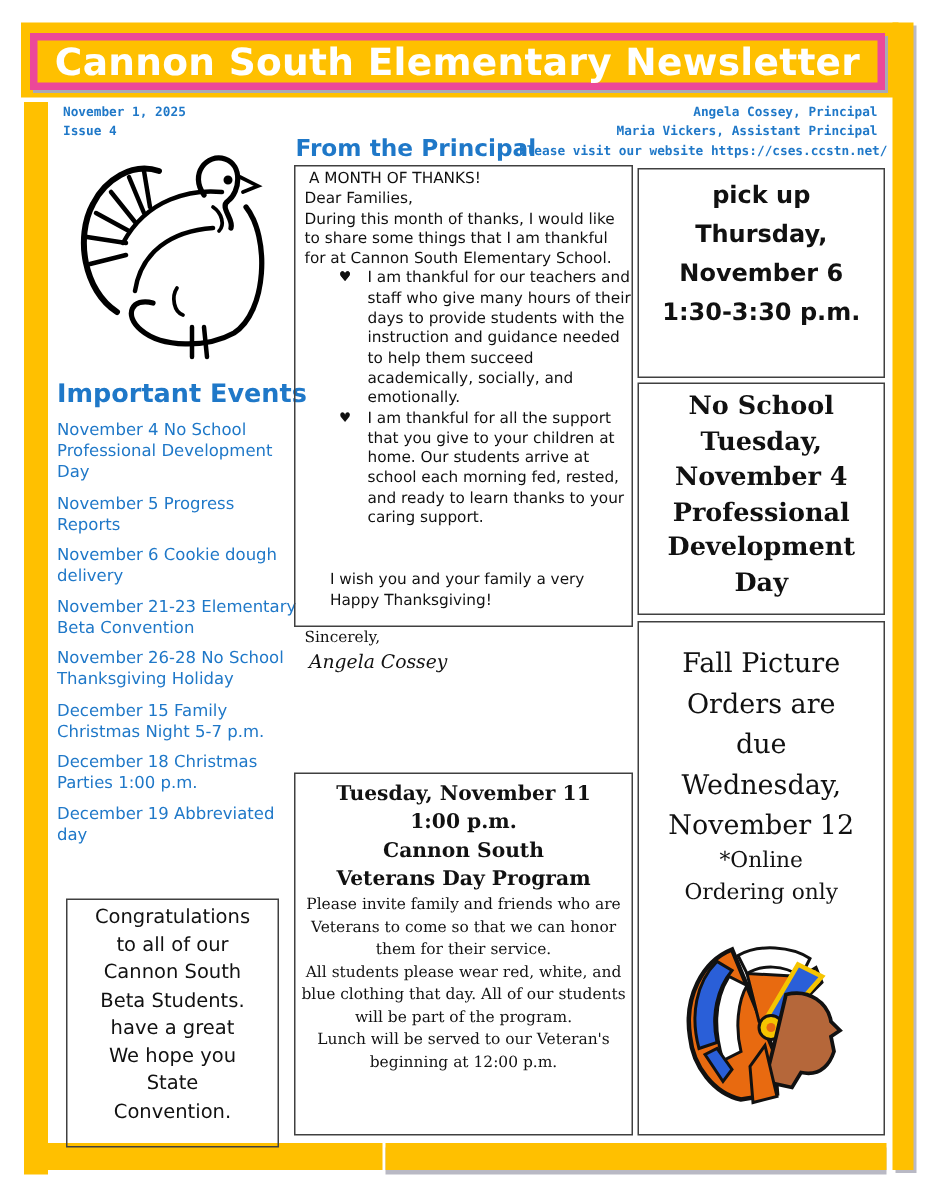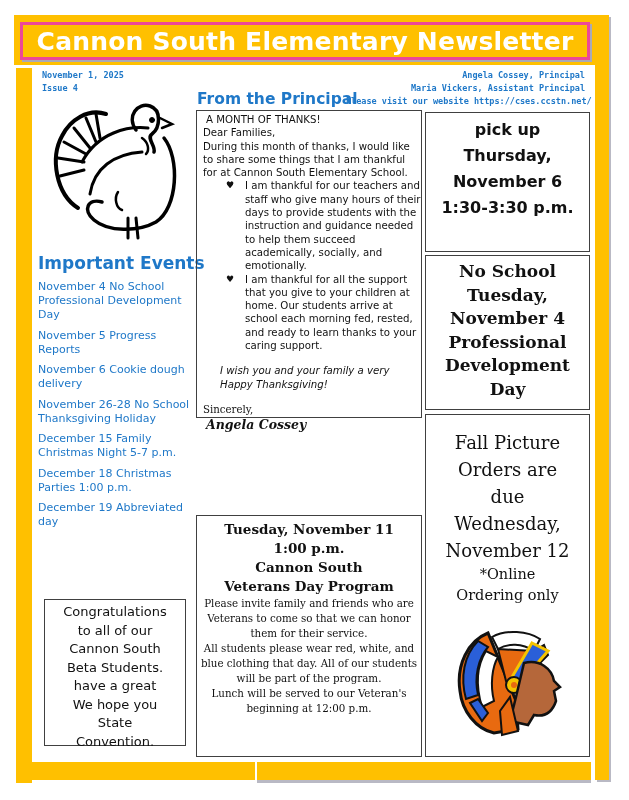--- a/index.html
+++ b/index.html
@@ -8,21 +8,21 @@
     font-family: "DejaVu Sans", sans-serif;
   }
   .abs { position: absolute; box-sizing: border-box; }
   .gold { background: #ffc000; }
   .shadow { box-shadow: 2px 2px 0 #b9b9c4; }
 
   
   #top-bar { left: 14px; top: 15px; width: 585px; height: 50px; }
   #title-box {
     left: 20px; top: 22px; width: 570px; height: 38px;
-    border: 3px solid #ec4899; box-shadow: 2px 2px 0 #a9a9b6;
+    border: 5px solid #ec4899; box-shadow: 2px 2px 0 #a9a9b6;
     display: flex; align-items: center; justify-content: center;
     color: #ffffff; font-size: 25px; font-weight: bold; letter-spacing: 0.2px;
     font-family: "DejaVu Sans", sans-serif;
   }
   #left-bar { left: 16px; top: 68px; width: 16px; height: 715px; }
   #right-bar { left: 595px; top: 15px; width: 14px; height: 765px; }
   #bottom-bar-left { left: 30px; top: 762px; width: 225px; height: 18px; }
   #bottom-bar-right { left: 257px; top: 762px; width: 334px; height: 18px; box-shadow: 0 3px 0 #b9b9c4; }
 
   .meta { color: #1f78c8; font-family: "DejaVu Sans Mono", monospace; font-weight: bold; font-size: 8.5px; }
@@ -40,36 +40,36 @@
   
   #turkey { left: 38px; top: 98px; width: 150px; height: 150px; }
 
   
   #events-heading { left: 38px; top: 253px; color: #1f78c8; font-weight: bold; font-size: 17px; }
   #events-list { left: 38px; top: 280px; width: 160px; }
   .event { color: #1f78c8; font-size: 11px; line-height: 14px; margin-bottom: 6.5px; }
 
   
   #congrats {
-    left: 44px; top: 599px; width: 142px; height: 147px; border: 1.5px solid #404040;
+    left: 44px; top: 599px; width: 142px; height: 166px; border: 1.5px solid #404040;
     text-align: center; font-size: 13px; line-height: 18.5px; color: #111; padding-top: 3px;
   }
 
   
   #letter {
     left: 196px; top: 110px; width: 226px; height: 308px; border: 1.5px solid #404040;
     font-size: 10.2px; line-height: 13.3px; color: #111; padding: 2px 0 0 6px;
   }
   #letter .title { padding-left: 3px; }
   #letter ul { list-style: none; margin: 0; padding: 0 0 0 42px; }
   #letter li { position: relative; }
   #letter li .heart { position: absolute; left: -19px; top: 0; font-size: 9px; }
-  #letter .closing { padding-left: 17px; margin-top: 12px; font-style: italic; }
+  #letter .closing { padding-left: 17px; margin-top: 28px; }
   #letter .sincerely { margin-top: 12px; font-family: "DejaVu Serif", serif; }
-  #letter .signature { font-family: "DejaVu Serif", serif; font-style: italic; font-size: 12.5px; padding-left: 3px; margin-top: 2px; font-weight: bold; }
+  #letter .signature { font-family: "DejaVu Serif", serif; font-style: italic; font-size: 12.5px; padding-left: 3px; margin-top: 2px; }
 
   
   #veterans {
     left: 196px; top: 515px; width: 226px; height: 242px; border: 1.5px solid #404040;
     text-align: center; font-family: "DejaVu Serif", serif; color: #111; padding-top: 4px;
   }
   #veterans .head { font-weight: bold; font-size: 13.5px; line-height: 19px; }
   #veterans .body { font-size: 10.3px; line-height: 15px; padding: 0 3px; }
 
   
@@ -126,20 +126,21 @@
     <path d="M84 112 C78 110 76 100 80 94" stroke-width="2.5"></path>
     <path d="M90 120 L90 140 M98 120 L100 140" stroke-width="3"></path>
   </svg>
 </div>
 
 <div class="abs" id="events-heading">Important Events</div>
 <div class="abs" id="events-list">
   <div class="event">November 4 No School Professional Development Day</div>
   <div class="event">November 5 Progress Reports</div>
   <div class="event">November 6 Cookie dough delivery</div>
+  <div class="event">November 21-23 Elementary Beta Convention</div>
   <div class="event">November 26-28 No School Thanksgiving Holiday</div>
   <div class="event">December 15 Family Christmas Night 5-7 p.m.</div>
   <div class="event">December 18 Christmas Parties 1:00 p.m.</div>
   <div class="event">December 19 Abbreviated day</div>
 </div>
 
 <div class="abs" id="congrats">
   <div>Congratulations</div>
   <div>to all of our</div>
   <div>Cannon South</div>

